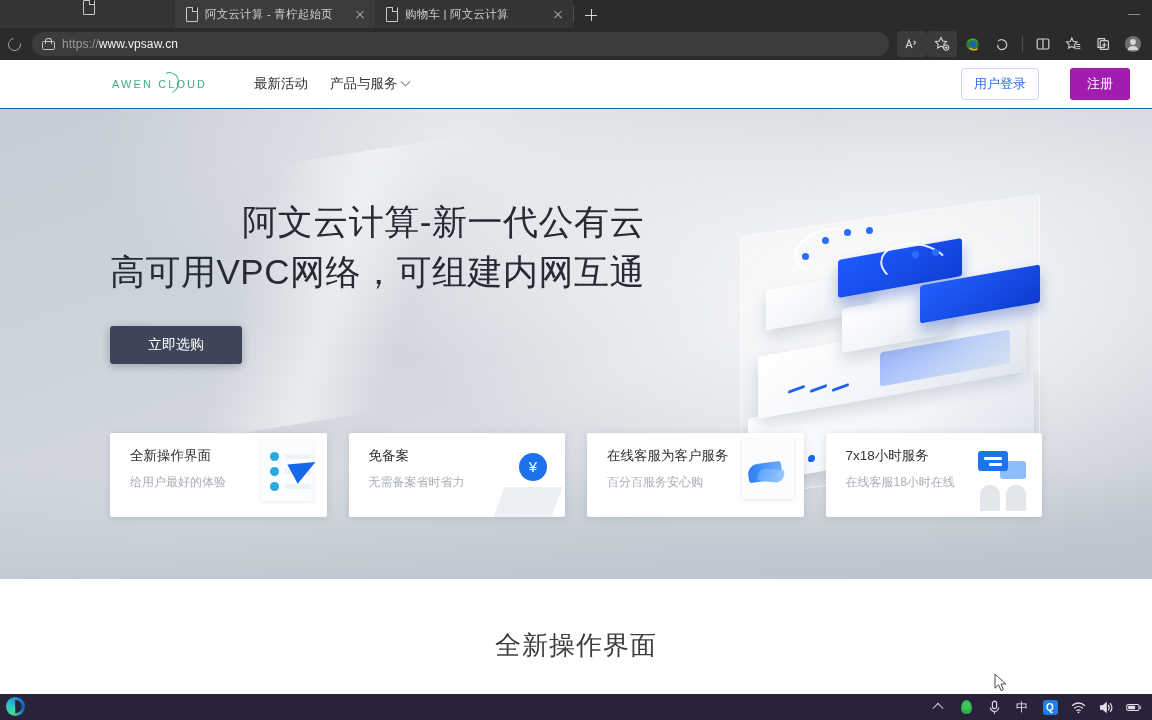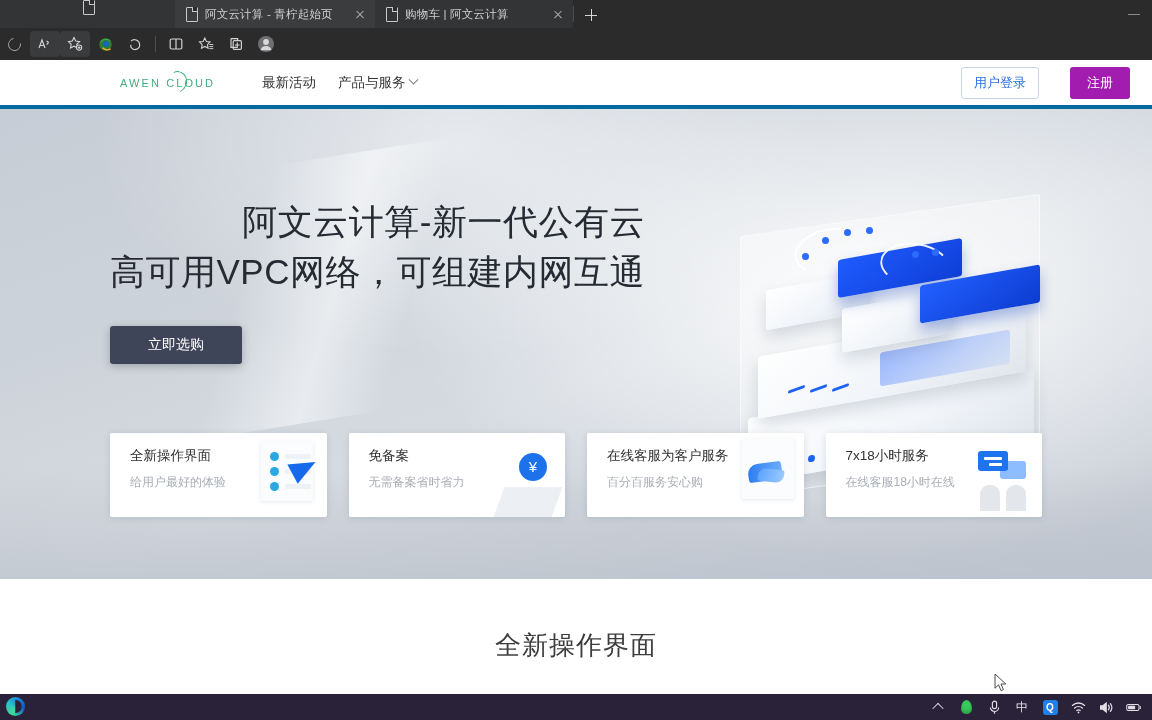--- a/index.html
+++ b/index.html
@@ -110,22 +110,22 @@
   .svgi { display: block; }
 
   
   .page {
     position: absolute; left: 0; top: 60px; width: 1152px; height: 634px;
     background: #ffffff; overflow: hidden;
   }
 
   .site-header {
     position: relative; height: 49px; background: #ffffff;
-    display: flex; align-items: center; padding: 0 22px 0 8px;
-    border-bottom: 4px solid #0369a1;
+    display: flex; align-items: center; padding: 0 22px 0 0;
+    border-bottom: 1px solid #0369a1;
   }
   .logo { margin-left: 112px; position: relative; width: 100px; height: 26px; }
   .logo-text {
     font-size: 11px; letter-spacing: 2.1px; color: #3fae7e;
     line-height: 26px; font-weight: 400; white-space: nowrap;
   }
   .logo-arc {
     position: absolute; left: 47px; top: 1px; width: 20px; height: 22px;
     border: 1.7px solid #3fae7e; border-radius: 50%;
     border-left-color: transparent; border-bottom-color: transparent;
@@ -318,20 +318,24 @@
 
   <div class="wincontrols">
     <div class="wc min"></div>
   </div>
 
   <div class="toolbar">
     <div class="nav-ico">
       <span class="refresh-glyph"></span>
     </div>
 
+    <div class="omnibox">
+      <span class="lock"></span>
+      <span class="url"><span class="scheme">https://</span><span>www.vpsaw.cn</span></span>
+    </div>
 
     <div class="tb-actions">
       <div class="tb-btn pill">
         <svg class="svgi" width="16" height="16" viewBox="0 0 16 16" fill="none" stroke="#d2d2d2" stroke-width="1.2">
           <path d="M2 12 L5 4 L8 12 M3.2 9.5 H6.8"></path>
             <path d="M10 5.2 q2.6 1.2 0 3" stroke-linecap="round"></path>
         </svg>
       </div>
       <div class="tb-btn pill">
         <svg class="svgi" width="16" height="16" viewBox="0 0 16 16" fill="none" stroke="#d2d2d2" stroke-width="1.1">

